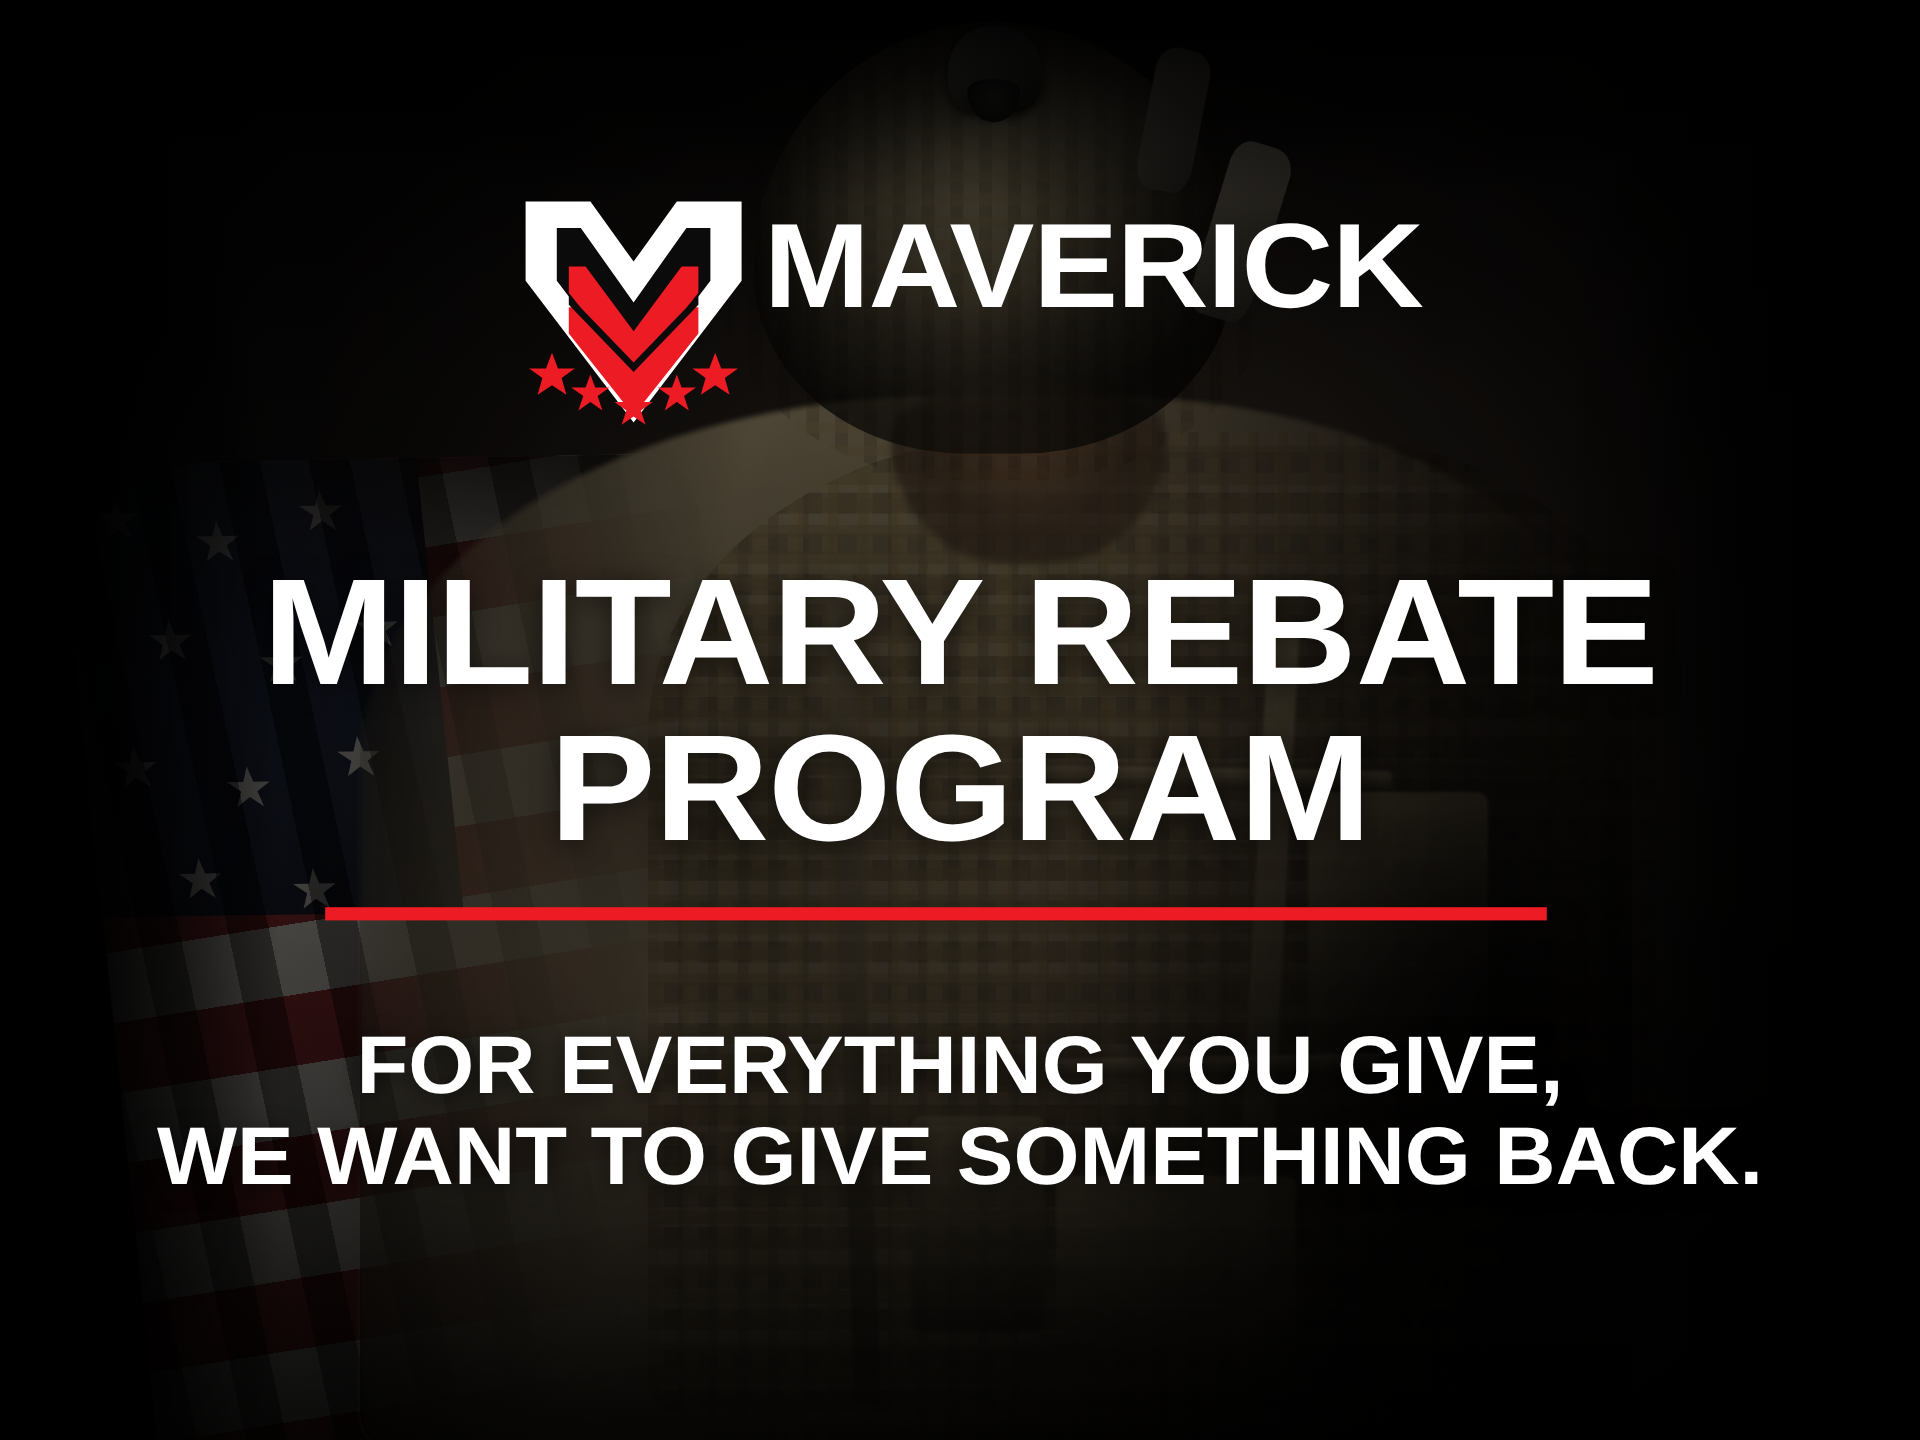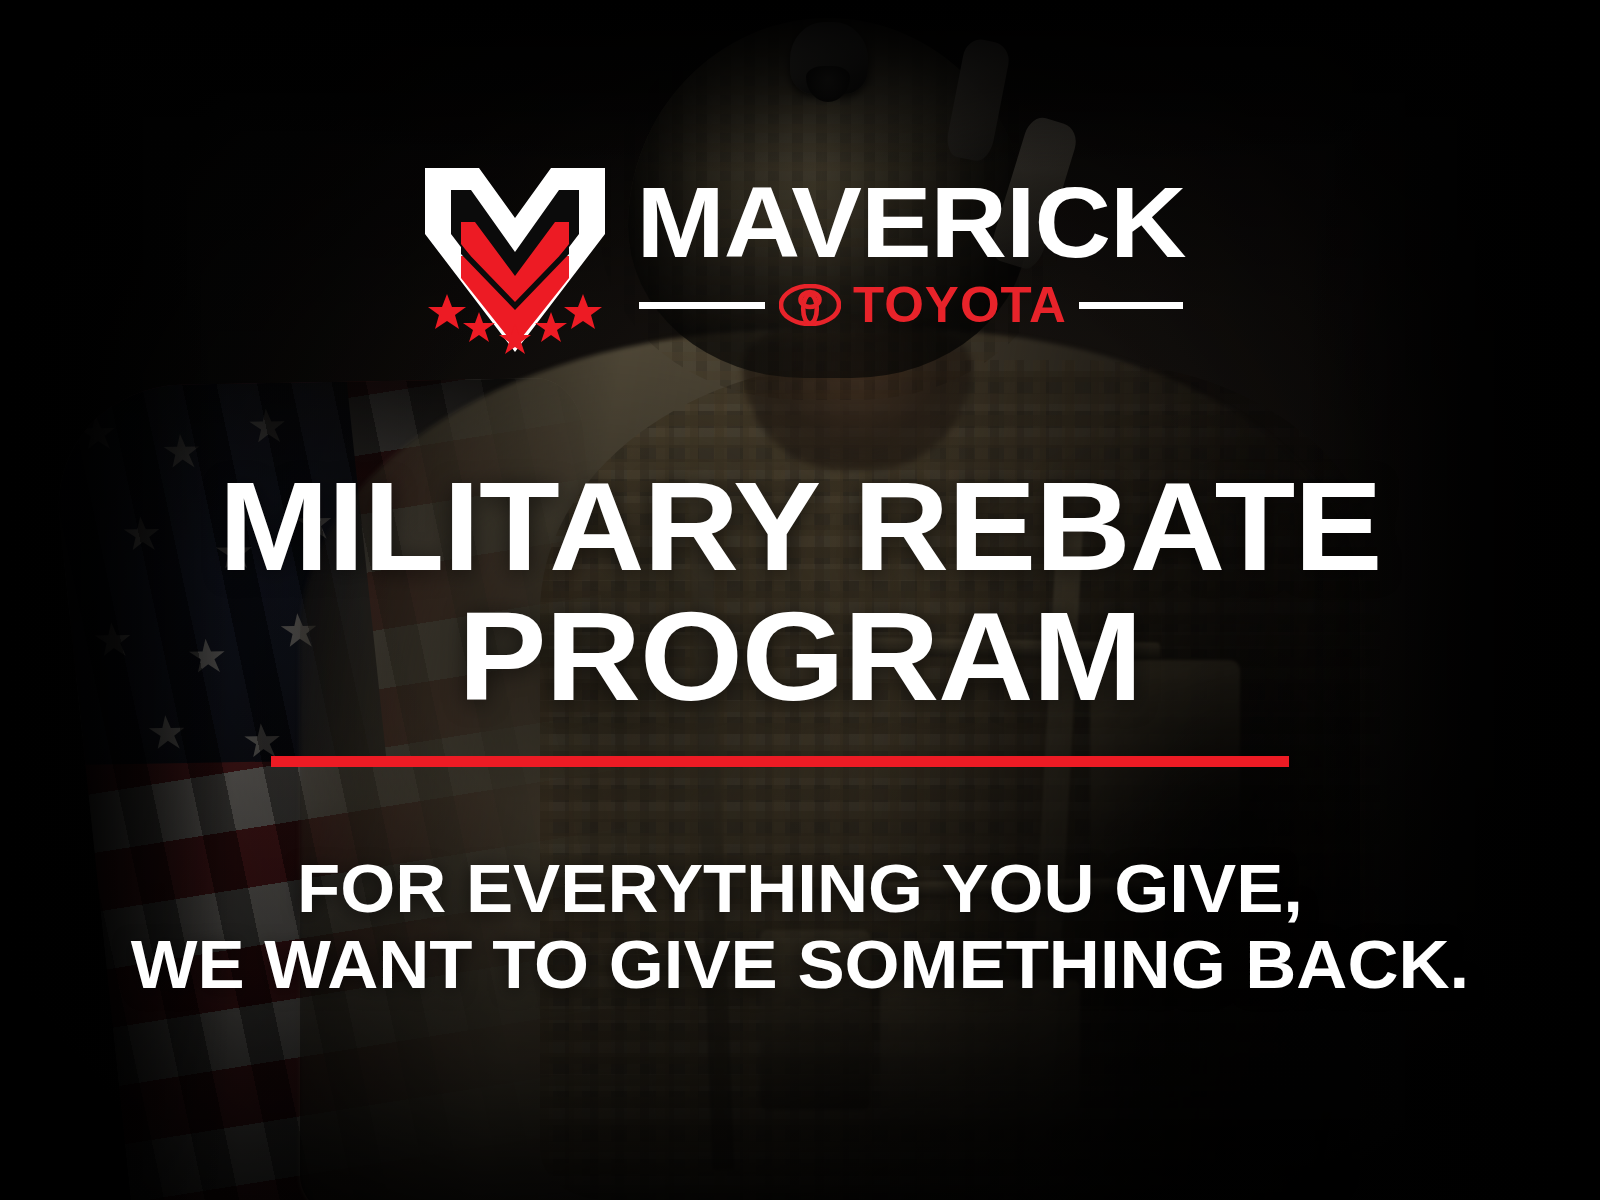--- a/index.html
+++ b/index.html
@@ -223,21 +223,21 @@
     left:0; top:160px;
     width:1600px;
     display:flex;
     justify-content:center;
     align-items:flex-start;
     gap:26px;
   }
 
   .chevron-mark { width:196px; height:200px; flex:none; }
 
-  .wordmark { display:flex; flex-direction:column; align-items:center; padding-top:16px; }
+  .wordmark { display:flex; flex-direction:column; align-items:center; padding-top:16px;gap:37px; }
 
   .maverick-text {
     color:#fff;
     font-family:"Liberation Sans", sans-serif;
     font-weight:700;
     font-size:100px;
     line-height:.92;
     letter-spacing:-1px;
     transform:scaleX(1.06);
     transform-origin:center;
@@ -383,33 +383,20 @@
           <polygon points="62,152 66,163 78,163 68,170 72,182 62,175 52,182 56,170 46,163 58,163"></polygon>
           <polygon points="98,164 102,175 114,175 104,182 108,194 98,187 88,194 92,182 82,175 94,175"></polygon>
           <polygon points="134,152 138,163 150,163 140,170 144,182 134,175 124,182 128,170 118,163 130,163"></polygon>
           <polygon points="166,134 171,147 185,147 174,155 178,169 166,161 154,169 158,155 147,147 161,147"></polygon>
         </g>
       </svg>
 
       <div class="wordmark">
         <div class="maverick-text">MAVERICK</div>
 
-        <div class="toyota-row">
-          <div class="rule rule-l"></div>
-
-          <svg class="toyota-emblem" viewBox="0 0 62 42">
-            <ellipse cx="31" cy="21" rx="29" ry="19" fill="none" stroke="#E8232A" stroke-width="4.6"></ellipse>
-            <ellipse cx="31" cy="15.5" rx="9.5" ry="7.5" fill="none" stroke="#E8232A" stroke-width="4.6"></ellipse>
-            <ellipse cx="31" cy="25" rx="6.8" ry="14.5" fill="none" stroke="#E8232A" stroke-width="4.6"></ellipse>
-          </svg>
-
-          <div class="toyota-text">TOYOTA</div>
-
-          <div class="rule rule-r"></div>
-        </div>
       </div>
     </div>
 
     <div class="headline">
       <span class="l1">MILITARY REBATE</span>
       <span class="l2">PROGRAM</span>
     </div>
 
     <div class="divider"></div>
 

